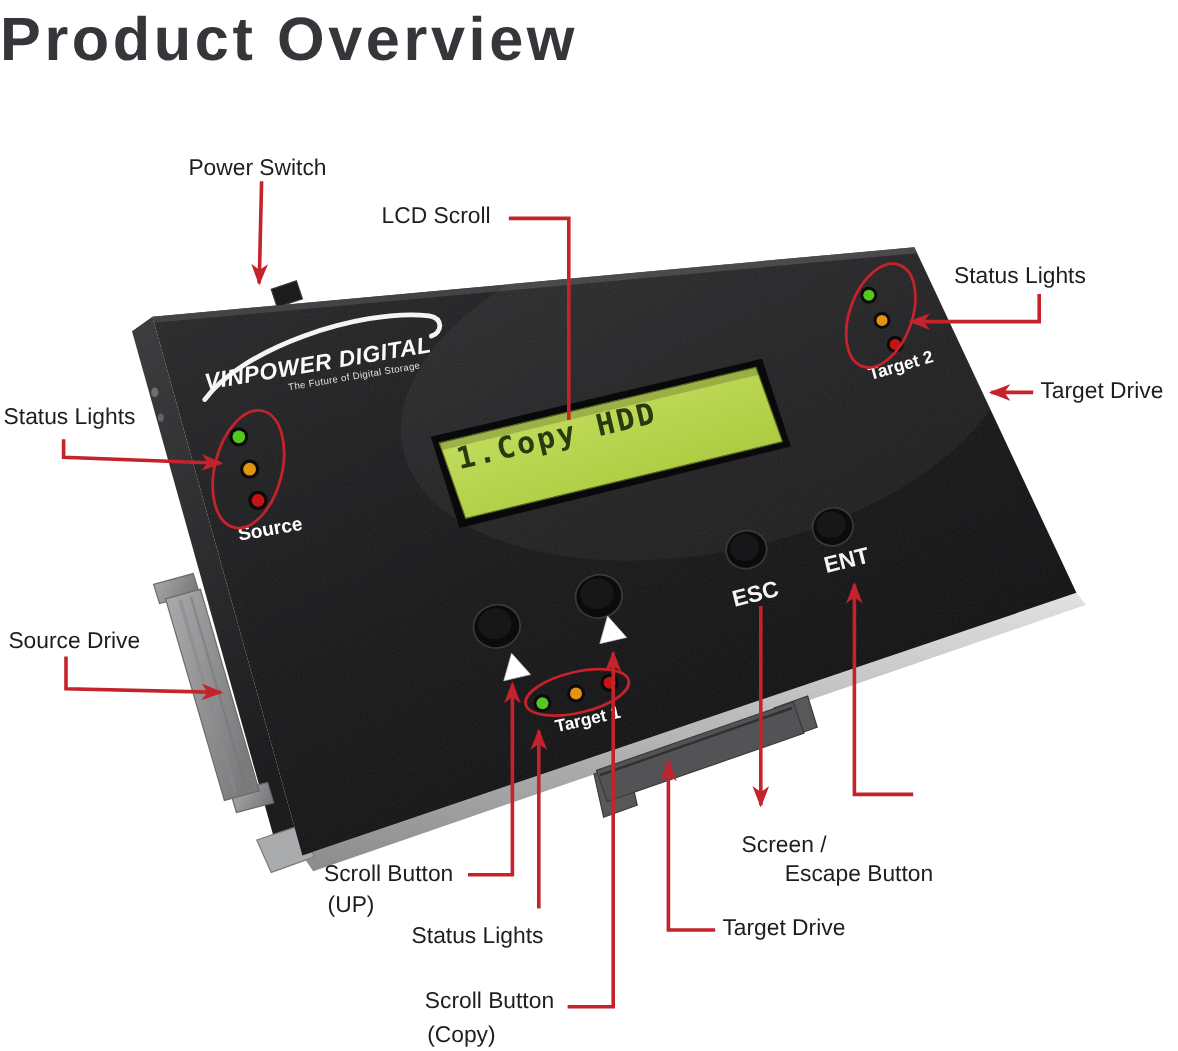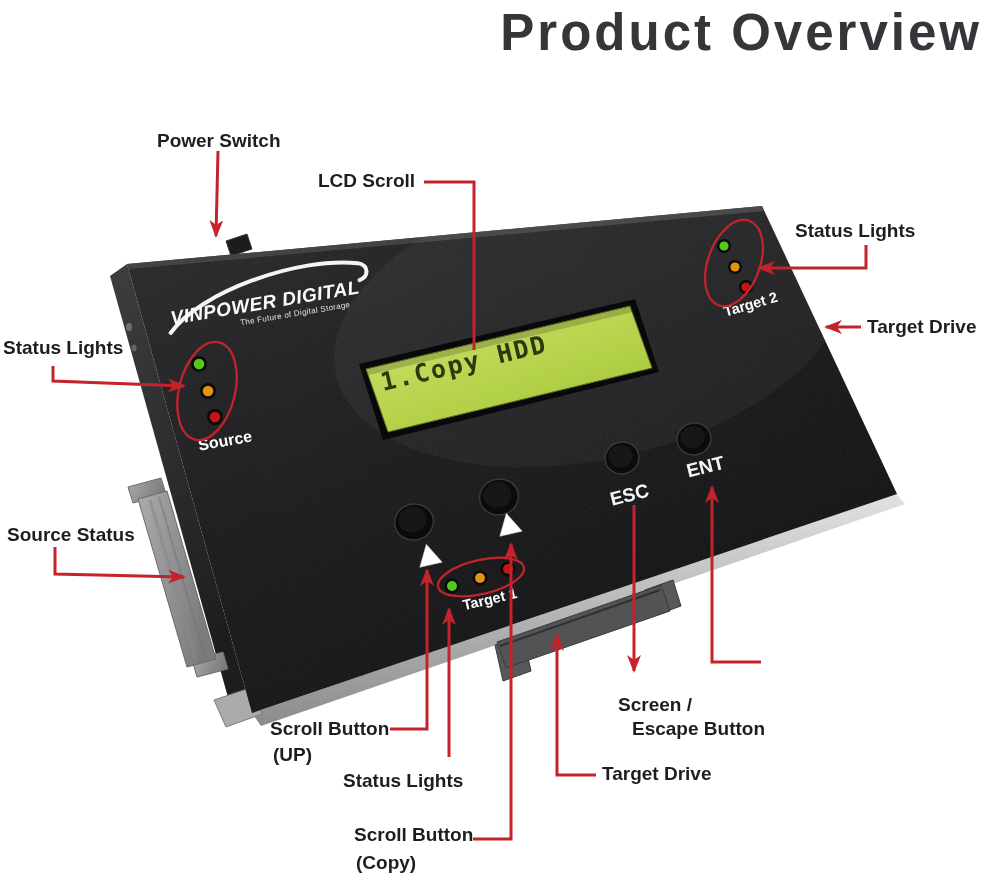--- a/index.html
+++ b/index.html
@@ -1,21 +1,21 @@
 <!DOCTYPE html>
 <html><head>
 <meta charset="utf-8">
 <style>
   html,body{margin:0;padding:0;background:#ffffff;}
   #stage{position:relative;width:982px;height:876px;background:#ffffff;overflow:hidden;
          font-family:"Liberation Sans", sans-serif;}
   #device-svg{position:absolute;left:0;top:0;}
-  .title{position:absolute;left:0;top:3px;width:100%;text-align:right;
+  .title{position:absolute;left:0;top:3px;width:100%;text-align:left;
          font-size:51px;font-weight:bold;letter-spacing:3px;color:#35353a;}
-  .lbl{position:absolute;font-size:19px;font-weight:bold;color:#1e1e20;white-space:nowrap;line-height:21px;}
+  .lbl{position:absolute;font-size:19px;font-weight:normal;color:#1e1e20;white-space:nowrap;line-height:21px;}
   svg text{font-family:"Liberation Sans", sans-serif;}
   .lcdfont{font-family:"DejaVu Sans Mono", monospace;}
 </style>
 </head>
 <body>
 
 <div id="stage">
 
   <svg id="device-svg" width="982" height="876" viewBox="0 0 982 876">
     <defs>
@@ -179,22 +179,22 @@
     </g>
   </svg>
 
   <div class="title">Product Overview</div>
 
   <div class="lbl" style="left:157px;top:130px">Power Switch</div>
   <div class="lbl" style="left:318px;top:170px">LCD Scroll</div>
   <div class="lbl" style="left:795px;top:220px">Status Lights</div>
   <div class="lbl" style="left:867px;top:316px">Target Drive</div>
   <div class="lbl" style="left:3px;top:337px">Status Lights</div>
-  <div class="lbl" style="left:7px;top:524px">Source Status</div>
+  <div class="lbl" style="left:7px;top:524px">Source Drive</div>
   <div class="lbl" style="left:270px;top:718px">Scroll Button</div>
   <div class="lbl" style="left:273px;top:744px">(UP)</div>
   <div class="lbl" style="left:343px;top:770px">Status Lights</div>
   <div class="lbl" style="left:354px;top:824px">Scroll Button</div>
   <div class="lbl" style="left:356px;top:852px">(Copy)</div>
   <div class="lbl" style="left:602px;top:763px">Target Drive</div>
   <div class="lbl" style="left:618px;top:694px">Screen /</div>
-  <div class="lbl" style="left:632px;top:718px">Escape Button</div>
+  <div class="lbl" style="left:654px;top:718px">Escape Button</div>
 </div>
 
 </body></html>

